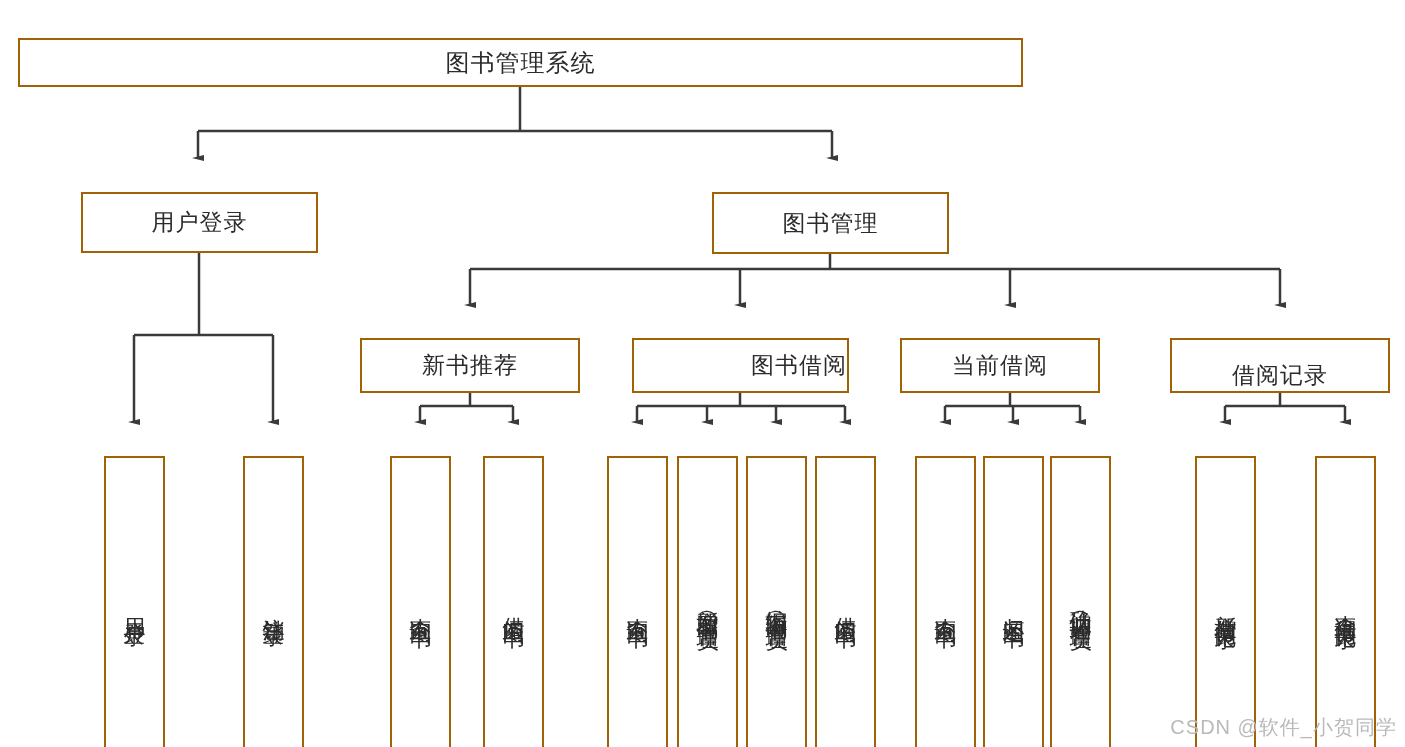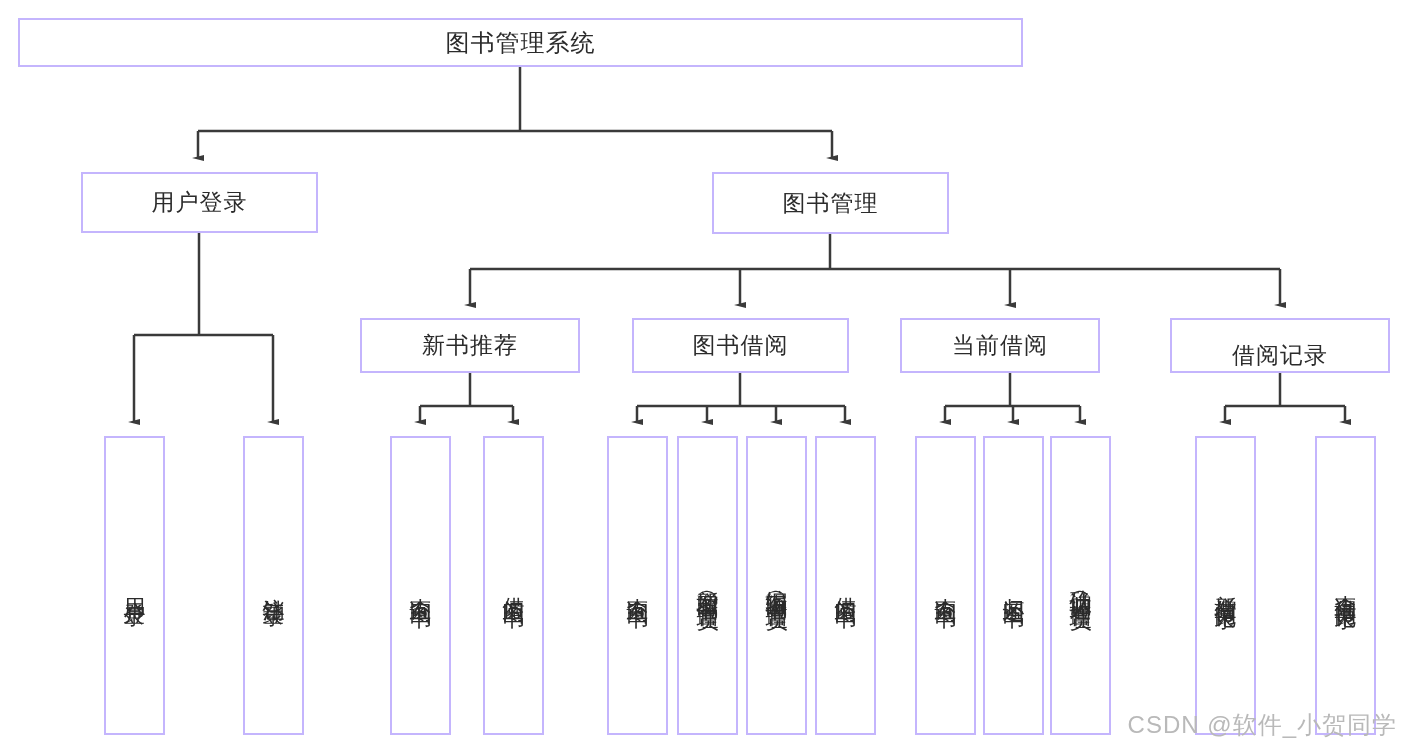--- a/index.html
+++ b/index.html
@@ -7,26 +7,27 @@
     width:1405px;height:747px;
     background:#ffffff;
     font-family:"Liberation Sans","DejaVu Sans",sans-serif;
     overflow:hidden;
     position:relative;
   }
   #canvas{position:absolute;left:0;top:0;width:1405px;height:747px;}
   .node{
     position:absolute;
     box-sizing:border-box;
-    border:2px solid #c4b5fd;
+    border:2px solid #a16207;
     background:#ffffff;
     display:flex;
     align-items:center;
     justify-content:center;
     color:#2b2b2b;
+    margin-top:20px;
   }
   .node.horiz{
     font-size:23px;
     letter-spacing:1px;
   }
   .node.root{font-size:24px;}
   .node.vert{
     font-size:22px;
     writing-mode:vertical-rl;
     text-orientation:upright;
@@ -36,21 +37,21 @@
   }
   .node.vert .lbl{
     writing-mode:vertical-rl;
     text-orientation:upright;
     white-space:nowrap;
   }
   svg#edges{position:absolute;left:0;top:0;width:1405px;height:747px;pointer-events:none;}
   .watermark{
     position:absolute;
     right:8px;bottom:6px;
-    font-size:24px;
+    font-size:20px;
     color:#b9b9b9;
     white-space:nowrap;
     letter-spacing:1px;
   }
 </style>
 </head>
 <body>
 
 <div id="canvas">
 
@@ -111,21 +112,21 @@
   <div class="node horiz" style="left:81px;top:172px;width:237px;height:61px;">
     <span class="lbl">用户登录</span>
   </div>
   <div class="node horiz" style="left:360px;top:318px;width:220px;height:55px;">
     <span class="lbl">新书推荐</span>
   </div>
 
   <div class="node horiz" style="left:712px;top:172px;width:237px;height:62px;">
     <span class="lbl">图书管理</span>
   </div>
-  <div class="node horiz" style="left:632px;top:318px;width:217px;height:55px;">
+  <div class="node horiz" style="left:632px;top:318px;width:217px;height:55px;justify-content:flex-end;">
     <span class="lbl">图书借阅</span>
   </div>
   <div class="node horiz" style="left:900px;top:318px;width:200px;height:55px;">
     <span class="lbl">当前借阅</span>
   </div>
   <div class="node horiz" style="left:1170px;top:318px;width:220px;height:55px;align-items:flex-end;">
     <span class="lbl">借阅记录</span>
   </div>
 
   <div class="node vert" style="left:104px;top:436px;width:61px;height:299px;">

